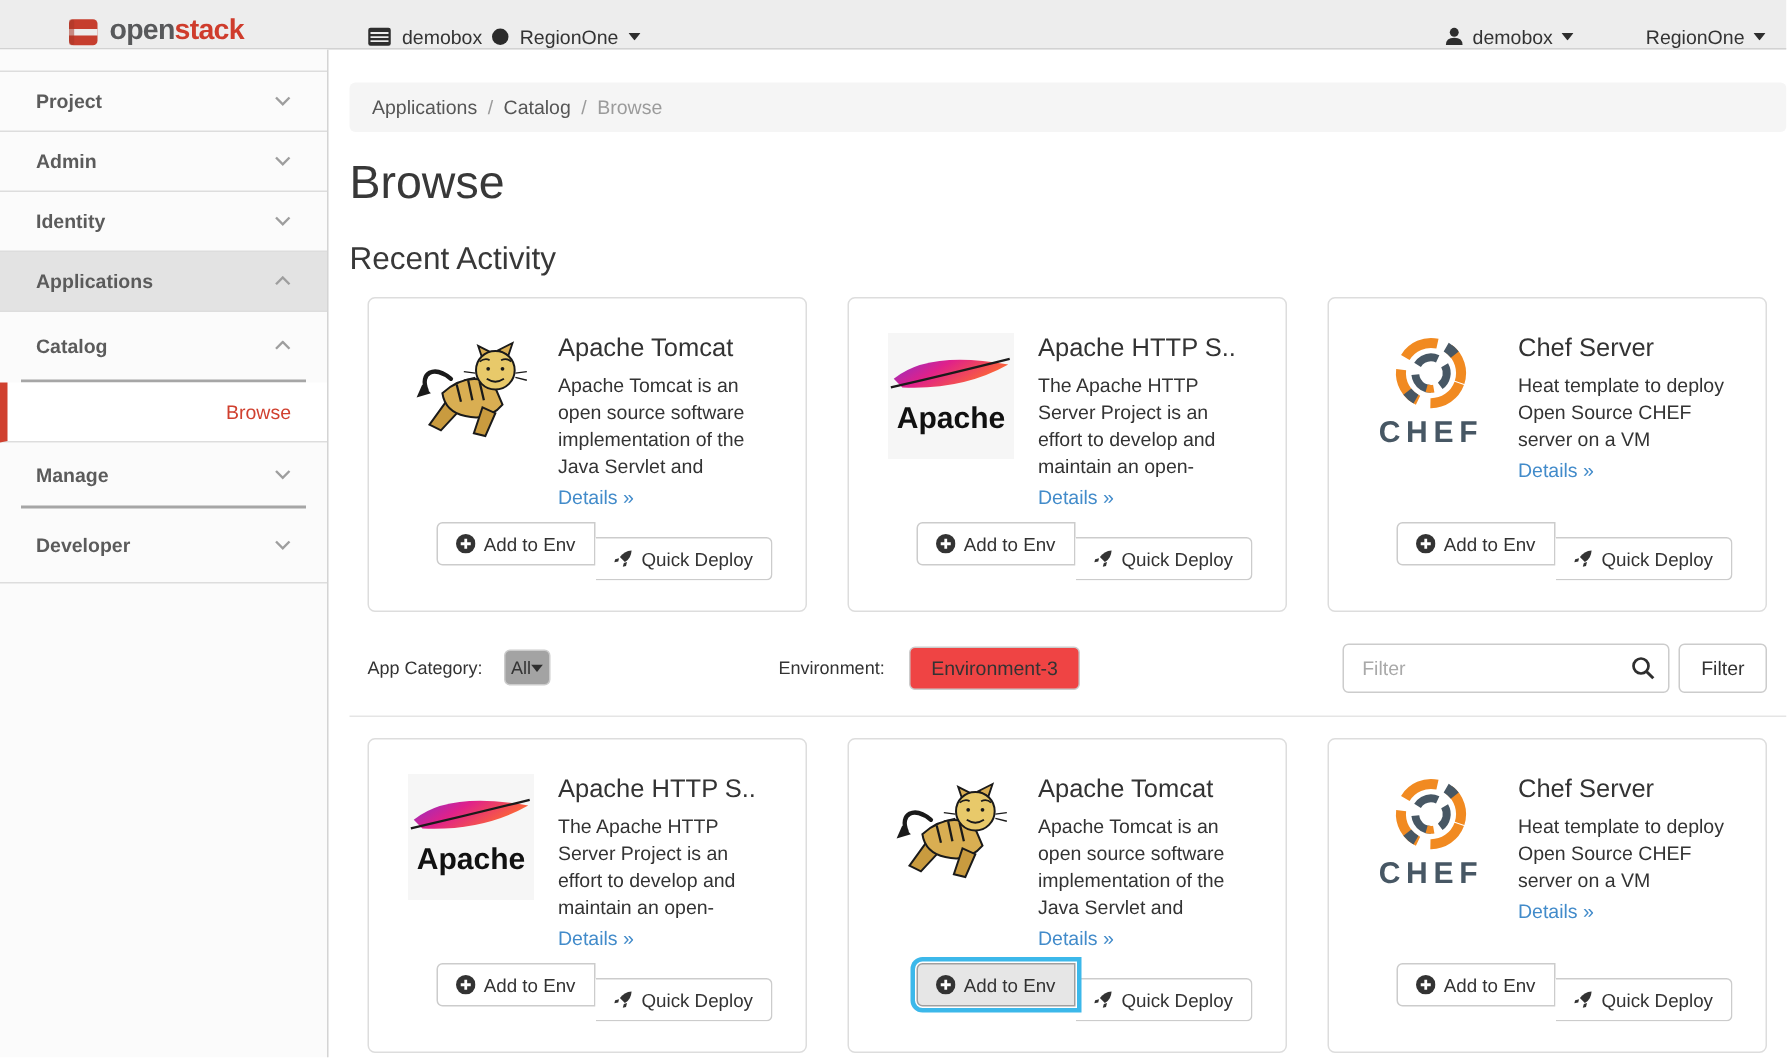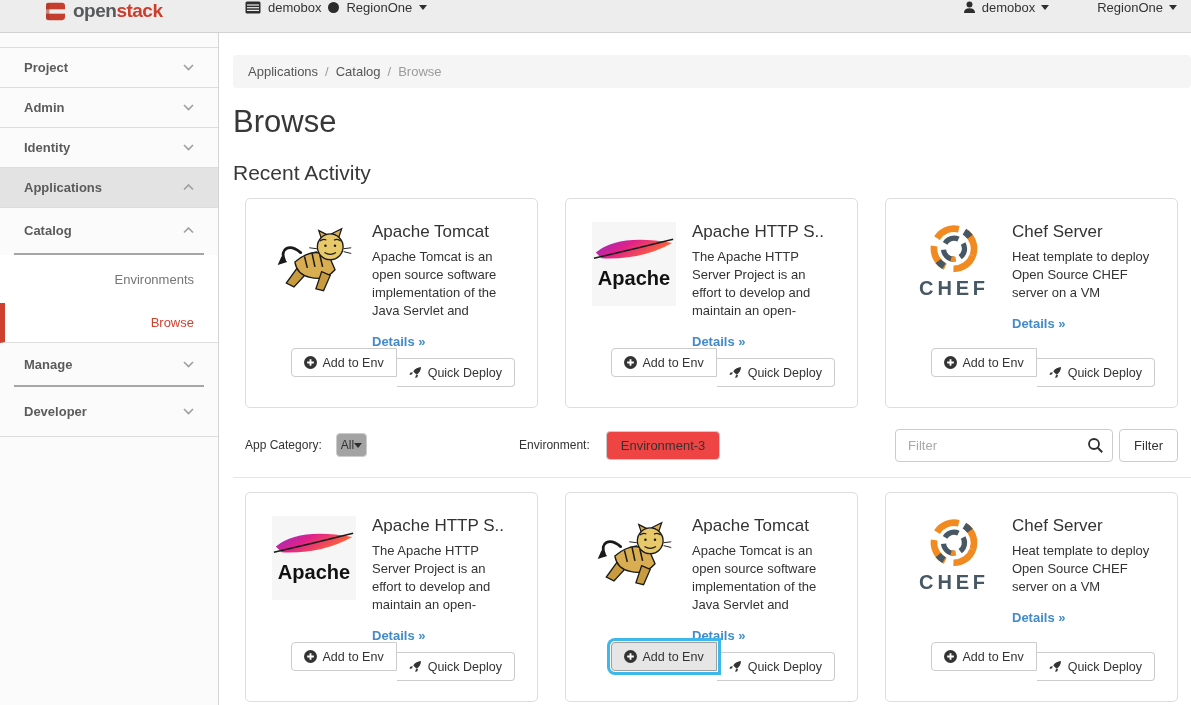--- a/index.html
+++ b/index.html
@@ -1,21 +1,21 @@
 <!DOCTYPE html>
 <html><head>
 <meta charset="utf-8">
 <style>
   * { box-sizing: border-box; margin: 0; padding: 0; }
   html,body { width:1191px; height:705px; overflow:hidden; }
   body { font-family:"Liberation Sans", sans-serif; background:#fff; color:#333; }
 
   
   .topbar { height:33px; background:#ededed; border-bottom:1px solid #d2d2d2;
-            display:flex; align-items:flex-start; font-size:13px; color:#333; }
+            display:flex; align-items:flex-end; font-size:13px; color:#333; }
   .brand { width:219px; display:flex; align-items:center; padding-left:45px; }
   .brand-cube { width:21px; height:19px; margin-right:7px; }
   .brand-text { font-size:19px; font-weight:bold; letter-spacing:-0.5px; }
   .brand-open { color:#58595b; } .brand-stack { color:#cf3c2c; }
   .ctx-switch { display:flex; align-items:center; gap:7px; margin-left:26px; cursor:pointer; }
   .dot-sep { width:11px; height:11px; background:#2b2b2b; border-radius:50%; display:inline-block; }
   .caret { width:8px; height:5px; display:inline-block; }
   .topbar-right { margin-left:auto; display:flex; align-items:center; gap:48px; padding-right:14px; }
   .user-menu, .region-menu { display:flex; align-items:center; gap:6px; cursor:pointer; }
 
@@ -50,22 +50,22 @@
   .inner { margin:0 13px 0 12px; }
   .cards { display:flex; gap:27px; margin-top:13px; }
   .card { width:293px; height:210px; background:#fff; border:1px solid #ddd; border-radius:5px;
           padding:23px 20px 16px 26px; position:relative; }
   .card-top { display:flex; }
   .logo-box { width:84px; height:84px; flex:none; margin-right:16px; background:#fff; }
   .logo-box.apache-bg { background:#f6f6f6; }
   .card-texts { flex:1; min-width:0; }
   .card-title { font-size:17px; color:#333; margin-bottom:6px; white-space:nowrap; overflow:hidden; }
   .card-desc { font-size:13px; color:#333; line-height:18px; }
-  .details-link { display:inline-block; margin-top:14px; color:#428bca; font-size:13px;
-                  text-decoration:none; cursor:pointer;font-weight:bold; }
+  .details-link { display:inline-block; margin-top:4px; color:#428bca; font-size:13px;
+                  text-decoration:none; cursor:pointer; }
   .card-buttons { position:absolute; right:22px; bottom:20px; display:flex; }
   .btn { display:flex; align-items:center; gap:6px; height:29px; padding:0 12px; font-size:12.5px;
          font-family:"Liberation Sans",sans-serif; color:#333; background:#fff;
          border:1px solid #ccc; cursor:pointer; white-space:nowrap; }
   .btn-left { border-radius:4px 0 0 4px; }
   .btn-right { border-radius:0 4px 4px 0; border-left:none;margin-top:10px; }
   .btn.highlighted { background:#e6e6e6; border:1px solid #9f9f9f; position:relative; z-index:2;
                      box-shadow:0 0 0 1px #fff, 0 0 0 4px #3cb8ea; }
 
   
@@ -180,23 +180,20 @@
     </div>
 
     <div class="side-item subhead">
       <span>Catalog</span>
       <svg class="chev" viewBox="0 0 11 7">
           <polyline points="1,5.5 5.5,1 10,5.5" fill="none" stroke="#9e9e9e" stroke-width="1.6"></polyline>
         </svg>
     </div>
     <hr class="sub-divider">
 
-    <div class="side-sub">
-      <span>Environments</span>
-    </div>
     <div class="side-sub active">
       <span>Browse</span>
     </div>
 
     <div class="side-item subhead" style="height:42px">
       <span>Manage</span>
       <svg class="chev" viewBox="0 0 11 7">
           <polyline points="1,1 5.5,5.5 10,1" fill="none" stroke="#9e9e9e" stroke-width="1.6"></polyline>
         </svg>
     </div>

